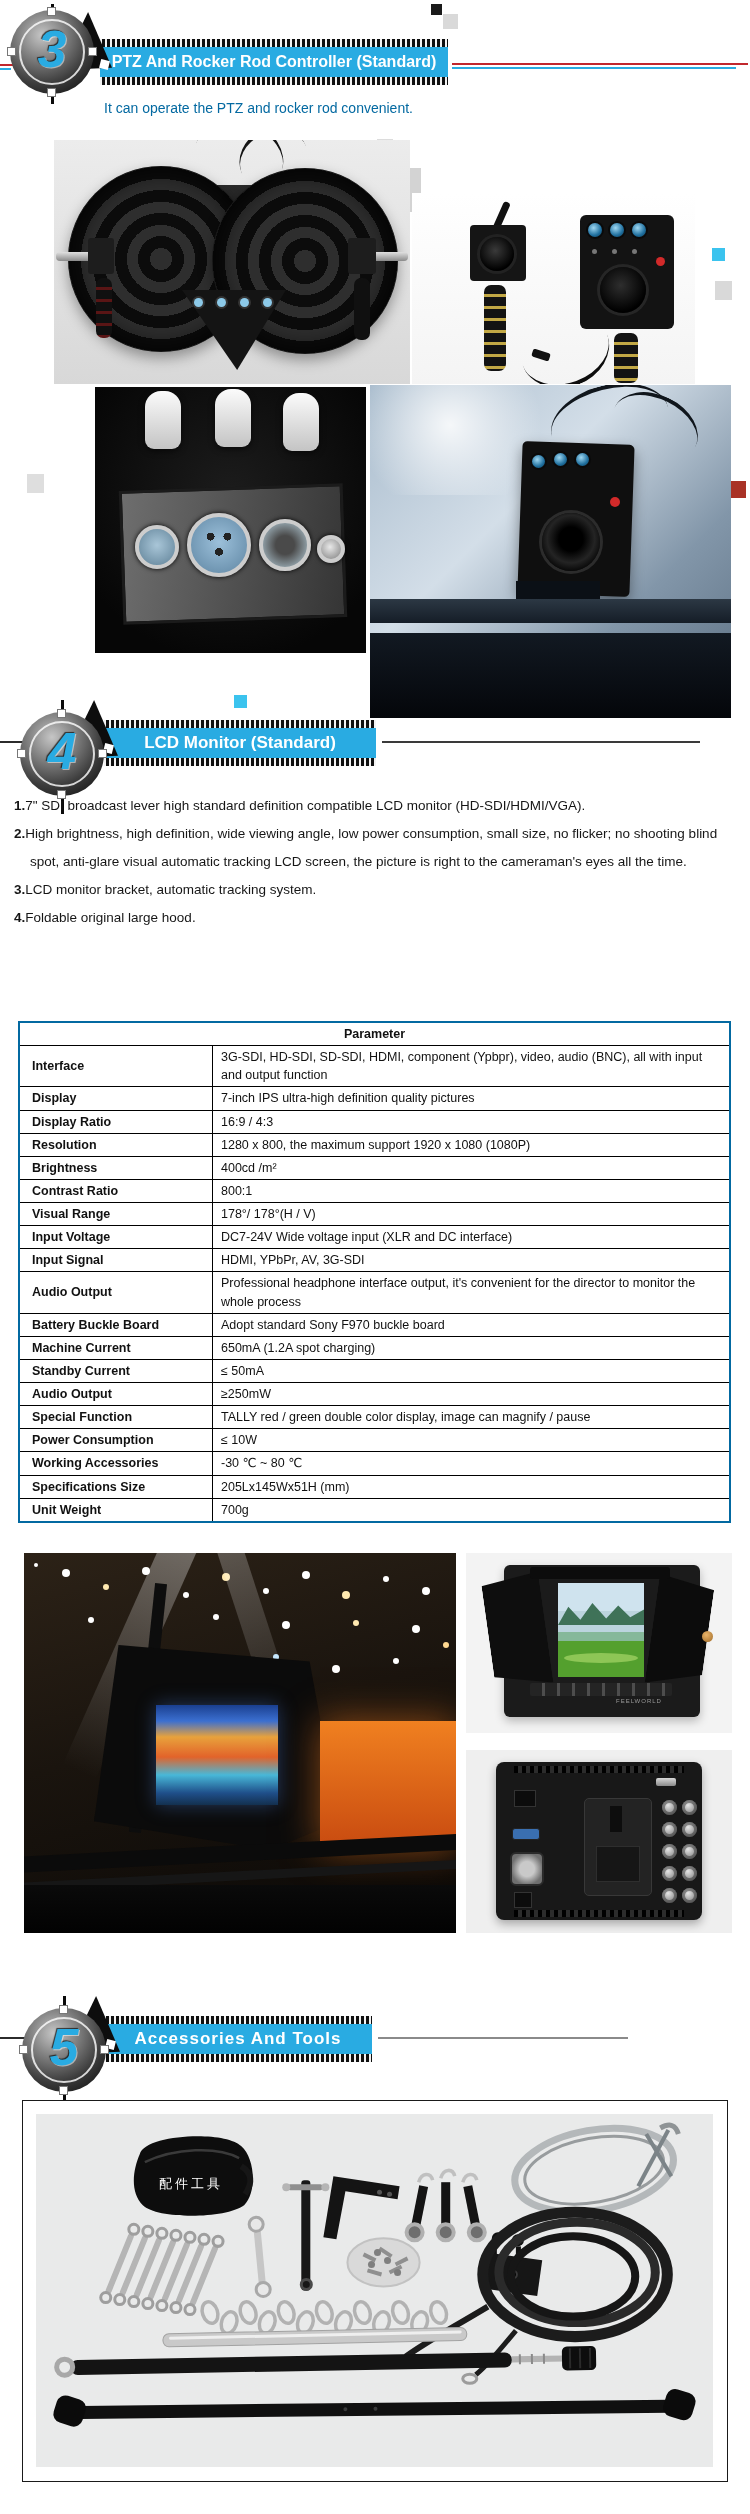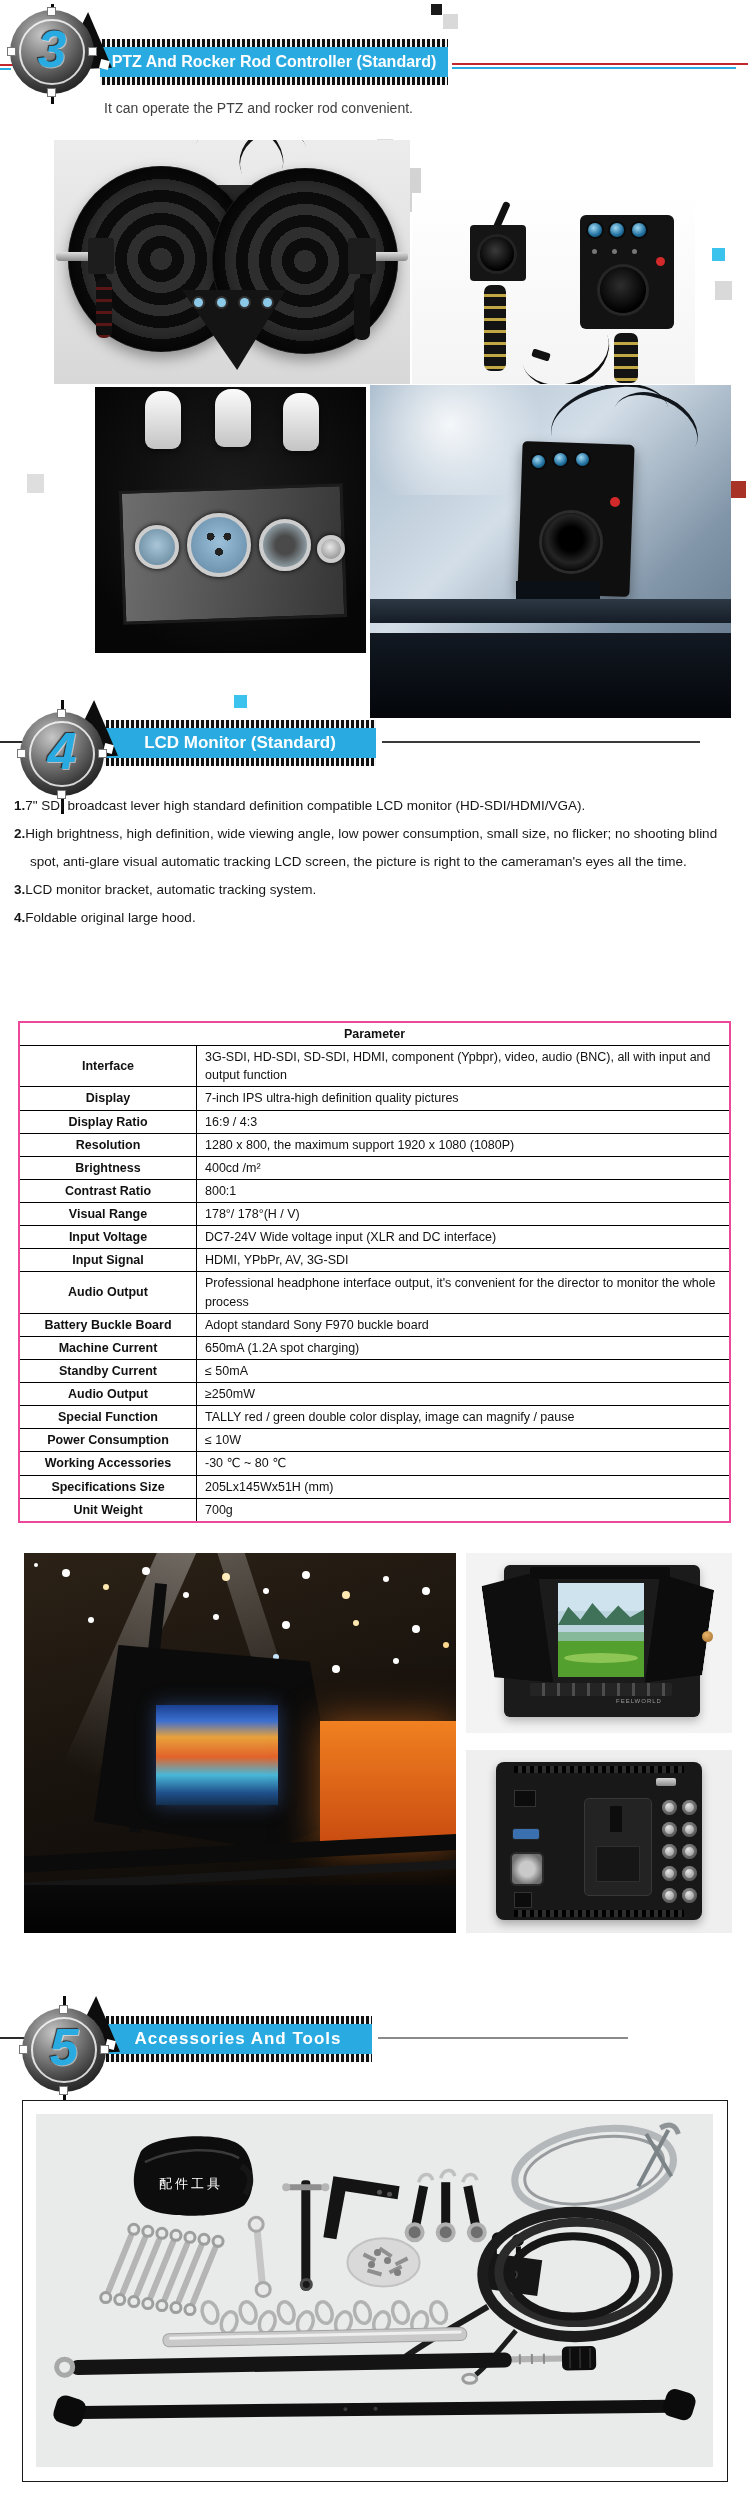--- a/index.html
+++ b/index.html
@@ -20,29 +20,29 @@
   .tri{position:absolute;width:52px;height:58px;background:#0d0d0d;clip-path:polygon(54% 0,100% 96%,0 100%)}
   .tri-notch{position:absolute;width:9px;height:9px;background:#fff;transform:rotate(14deg)}
   .banner{position:absolute;background:#29abe2}
   .banner:before,.banner:after{content:"";position:absolute;left:0;right:0;height:8px;background-color:#0f0f0f;
      background-image:repeating-linear-gradient(90deg,rgba(255,255,255,.95) 0 2px,transparent 2px 5px)}
   .banner:before{top:-8px}.banner:after{bottom:-8px}
   .banner .bt{display:block;color:#fff;font-weight:bold;text-align:center;white-space:nowrap}
   .hline{position:absolute;height:2px}
   .sq{position:absolute}
   
-  .subtitle{position:absolute;left:104px;top:86px;font-size:14px;color:#404040}
+  .subtitle{position:absolute;left:104px;top:86px;font-size:14px;color:#0369a1}
   .features{position:absolute;left:14px;top:792px;width:726px}
   .features h2{margin:0 0 12px;font-size:27px;color:#29abe2;font-weight:800;letter-spacing:.5px}
   .feat{margin:0;padding-left:16px;text-indent:-16px;font-size:13.5px;line-height:28px;color:#161616}
   
   .spec{position:absolute;left:18px;top:1021px;width:713px;border-collapse:collapse;
-        font-size:12.5px;color:#111;border:2px solid #ec4899}
+        font-size:12.5px;color:#111;border:2px solid #0369a1}
   .spec td{border:1px solid #000;padding:2px 8px;line-height:1.45;vertical-align:middle}
-  .spec td.k{width:168px;text-align:center;font-weight:bold;padding:2px 4px}
+  .spec td.k{width:168px;text-align:left;font-weight:bold;padding:2px 12px}
   .spec tr.hd td{text-align:center;font-weight:bold}
   
   .photo{position:absolute;overflow:hidden}
   .grip{background:repeating-linear-gradient(180deg,#131313 0 9px,#c2a845 9px 12px);border-radius:7px}
   .knob{position:absolute;border-radius:50%;background:radial-gradient(circle at 40% 35%,#9fd8f2,#1f6f9e 60%,#0c3a55);box-shadow:0 0 0 2px #0a0a0a}
   .conn{position:absolute;border-radius:50%;border:4px solid #cdcdcd;box-shadow:0 0 5px #000}
   .cap{position:absolute;width:36px;height:58px;border-radius:16px 16px 9px 9px;
        background:linear-gradient(180deg,#fbfbfb,#c4c4c4);box-shadow:0 2px 6px rgba(0,0,0,.6)}
   .bnc{position:absolute;width:15px;height:15px;border-radius:50%;
        background:radial-gradient(circle at 40% 35%,#e6e6e6,#8a8a8a 70%,#555);box-shadow:inset 0 0 0 3px rgba(0,0,0,.35)}

